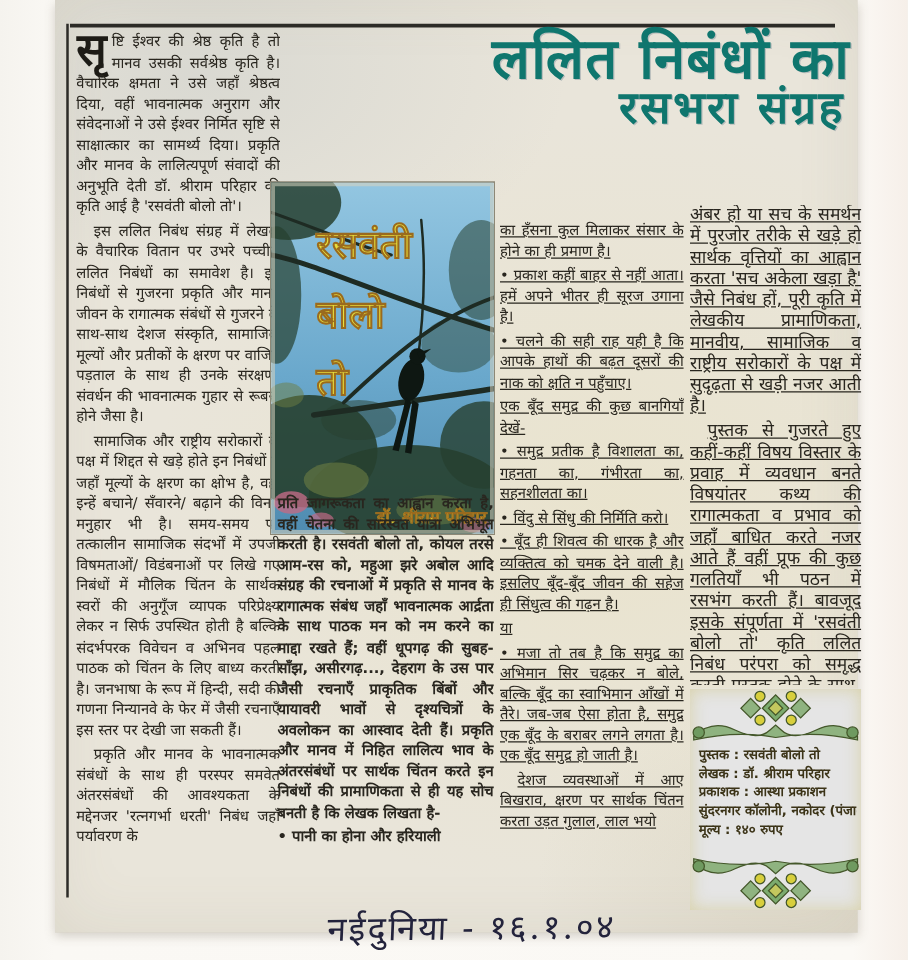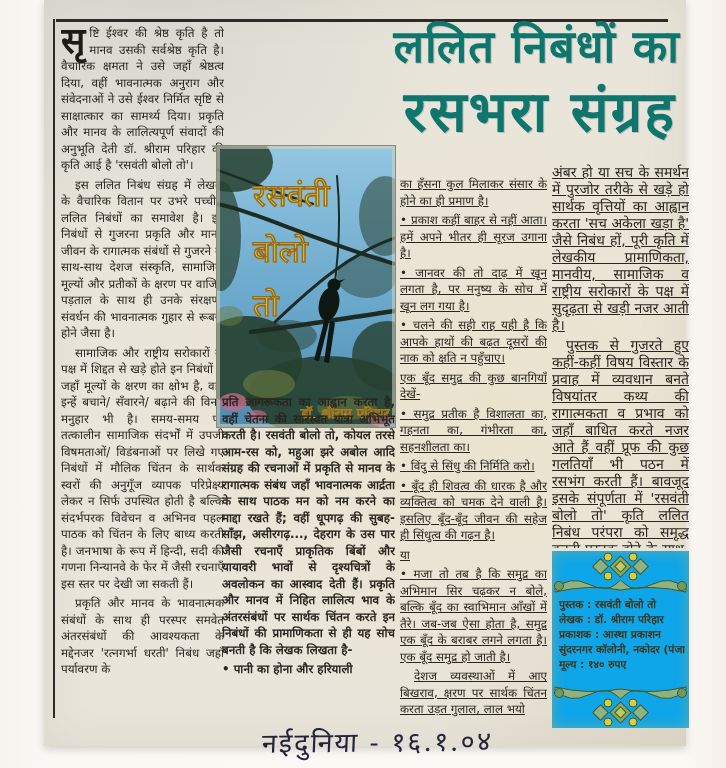--- a/index.html
+++ b/index.html
@@ -21,21 +21,21 @@
       #e9e5da;
     box-shadow:0 3px 8px rgba(90,80,60,.25), inset 0 0 50px rgba(130,120,95,.12);
   }
   .rule-top{position:absolute;left:56px;top:19px;width:612px;height:3px;background:#2c2b27;}
   .rule-left{position:absolute;left:53px;top:19px;width:2px;height:699px;background:#2c2b27;}
 
   
   .headline{position:absolute;left:296px;top:24px;width:384px;text-align:right;
     color:#0f766e;font-weight:bold;line-height:1;}
   .headline .l1{font-size:45px;letter-spacing:1px;text-shadow:1px 1px 0 rgba(45,75,105,.25);}
-  .headline .l2{font-size:56px;margin-top:15px;padding-right:4px;letter-spacing:2px;
+  .headline .l2{font-size:36px;padding-right:4px;letter-spacing:2px;
     text-shadow:1px 1px 0 rgba(45,75,105,.25);}
 
   
   .col{position:absolute;color:#29261f;font-size:11.8px;line-height:16.5px;
     text-align:justify;overflow:hidden;}
   .col p{margin:0 0 3px 0;}
   .col p.ind{text-indent:14px;}
   #col1{left:61px;top:25px;width:163px;height:696px;}
   #col2{left:222px;top:394px;width:173px;height:338px;font-weight:bold;}
   #col3{left:400px;top:176px;width:147px;height:574px;text-decoration:underline;}
@@ -43,21 +43,21 @@
   .dropcap{float:left;font-size:36px;line-height:30px;font-weight:bold;padding:1px 4px 0 0;color:#1d1b16;}
   .bullet-line{margin:0 0 3px 0;}
 
   
   .cover{position:absolute;left:217px;top:110px;width:178px;height:281px;
     box-shadow:0 0 0 1px #8d8876, inset 0 0 0 3px rgba(235,230,210,.5);margin-top:36px;}
   .cover svg{display:block;}
 
   
   .infobox{position:absolute;left:552px;top:551px;width:137px;height:177px;
-    background:#0ea5e9;box-shadow:inset 0 0 14px rgba(200,185,90,.45);}
+    background:#e5e5e5;box-shadow:inset 0 0 14px rgba(200,185,90,.45);}
   .infobox .orn{position:absolute;left:0;width:137px;height:44px;}
   .infobox .orn.top{top:-2px;}
   .infobox .orn.bottom{bottom:-2px;transform:scaleY(-1);}
   .infobox .lines{position:absolute;left:7px;top:46px;width:126px;
     color:#3c3418;font-size:10.6px;line-height:15px;font-weight:bold;text-align:left;}
   .infobox .lines div{white-space:nowrap;overflow:hidden;}
 
   
   .handwriting{position:absolute;left:262px;top:722px;width:340px;
     color:#23233c;font-size:27px;letter-spacing:2px;transform:rotate(-.6deg) skewX(-3deg);
@@ -144,21 +144,20 @@
   </div>
 
   <div id="col2" class="col">
     <p>प्रति जागरूकता का आह्वान करता है, वहीं चेतना की सारस्वत यात्रा अभिभूत करती है। रसवंती बोलो तो, कोयल तरसे आम-रस को, महुआ झरे अबोल आदि संग्रह की रचनाओं में प्रकृति से मानव के रागात्मक संबंध जहाँ भावनात्मक आर्द्रता के साथ पाठक मन को नम करने का माद्दा रखते हैं; वहीं धूपगढ़ की सुबह-साँझ, असीरगढ़..., देहराग के उस पार जैसी रचनाएँ प्राकृतिक बिंबों और यायावरी भावों से दृश्यचित्रों के अवलोकन का आस्वाद देती हैं। प्रकृति और मानव में निहित लालित्य भाव के अंतरसंबंधों पर सार्थक चिंतन करते इन निबंधों की प्रामाणिकता से ही यह सोच बनती है कि लेखक लिखता है-</p>
     <p class="bullet-line">• पानी का होना और हरियाली</p>
   </div>
 
   <div id="col3" class="col">
     <p>का हँसना कुल मिलाकर संसार के होने का ही प्रमाण है।</p>
     <p>• प्रकाश कहीं बाहर से नहीं आता। हमें अपने भीतर ही सूरज उगाना है।</p>
-    <p>• जानवर की तो दाढ़ में खून लगता है, पर मनुष्य के सोच में खून लग गया है।</p>
     <p>• चलने की सही राह यही है कि आपके हाथों की बढ़त दूसरों की नाक को क्षति न पहुँचाए।</p>
     <p>एक बूँद समुद्र की कुछ बानगियाँ देखें-</p>
     <p>• समुद्र प्रतीक है विशालता का, गहनता का, गंभीरता का, सहनशीलता का।</p>
     <p>• विंदु से सिंधु की निर्मिति करो।</p>
     <p>• बूँद ही शिवत्व की धारक है और व्यक्तित्व को चमक देने वाली है। इसलिए बूँद-बूँद जीवन की सहेज ही सिंधुत्व की गढ़न है।</p>
     <p>या</p>
     <p>• मजा तो तब है कि समुद्र का अभिमान सिर चढ़कर न बोले, बल्कि बूँद का स्वाभिमान आँखों में तैरे। जब-जब ऐसा होता है, समुद्र एक बूँद के बराबर लगने लगता है। एक बूँद समुद्र हो जाती है।</p>
     <p class="ind">देशज व्यवस्थाओं में आए बिखराव, क्षरण पर सार्थक चिंतन करता उड़त गुलाल, लाल भयो</p>
   </div>
 

